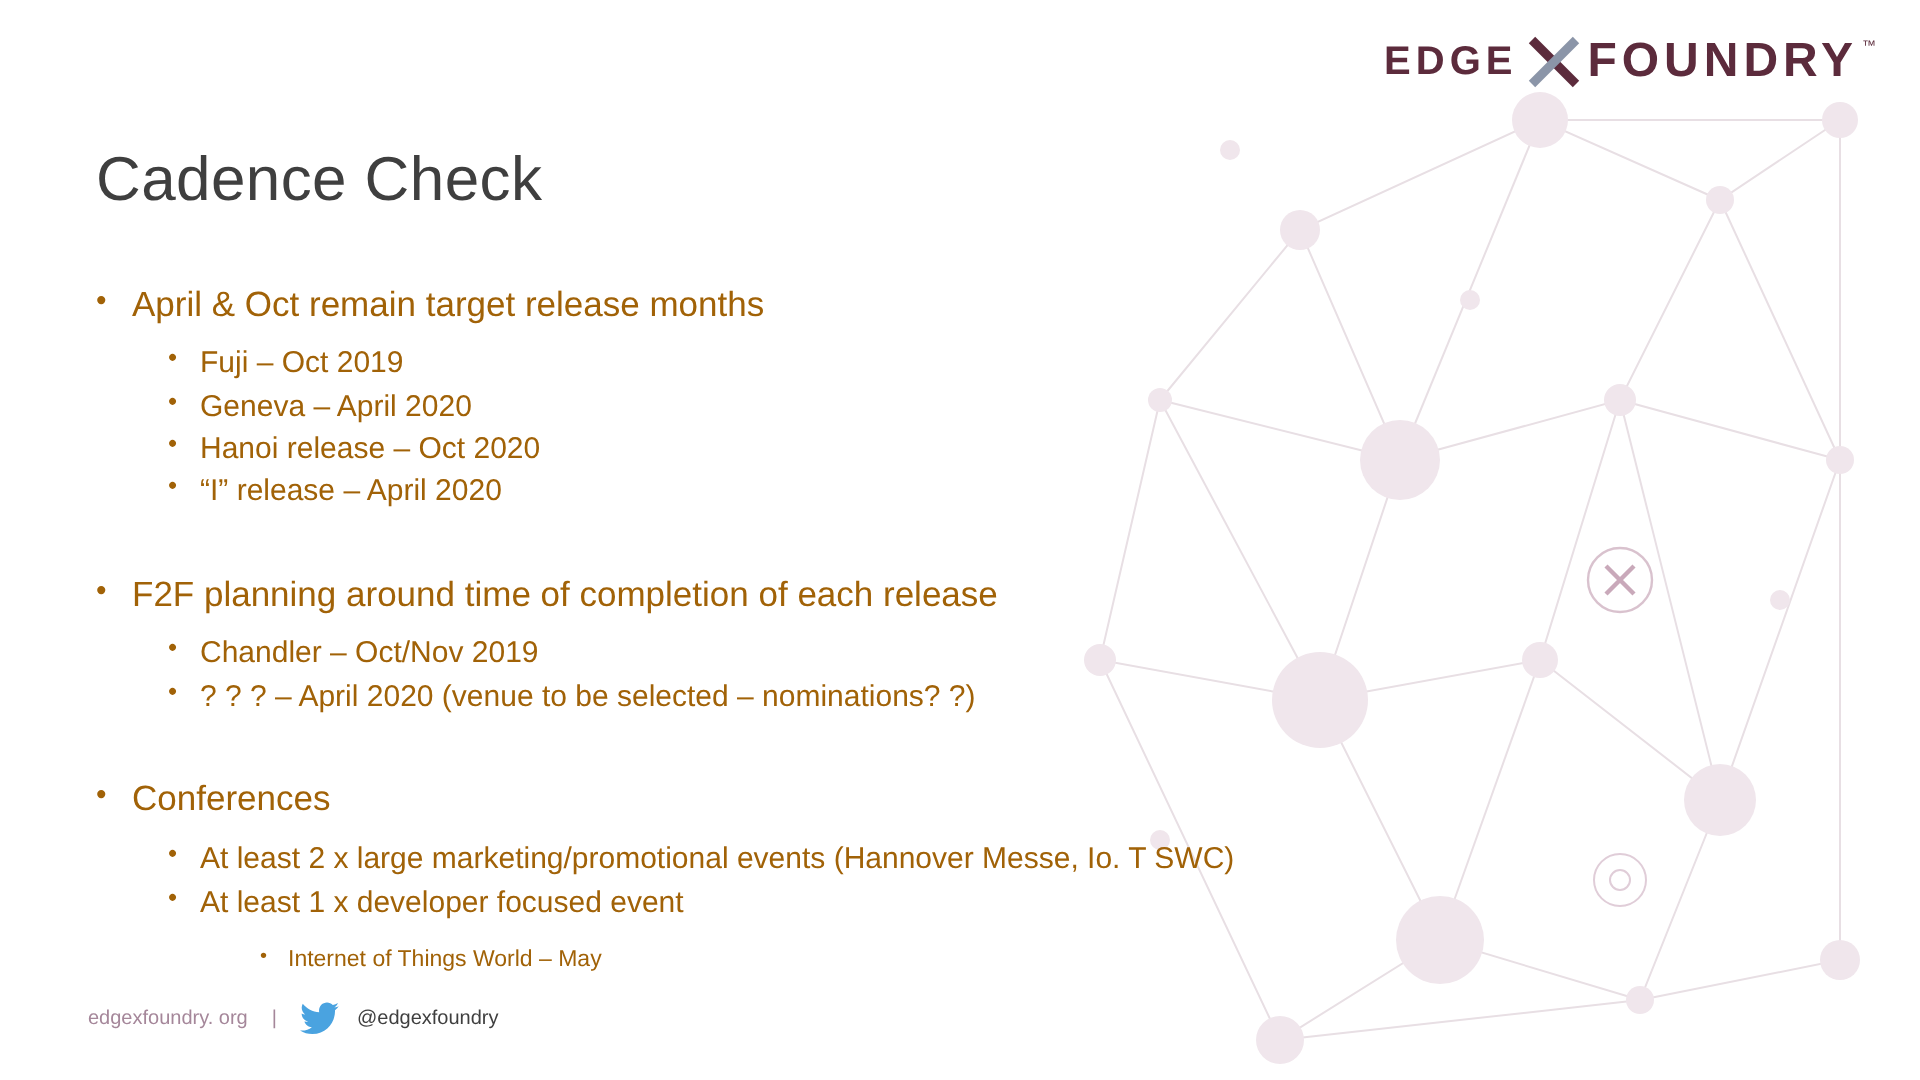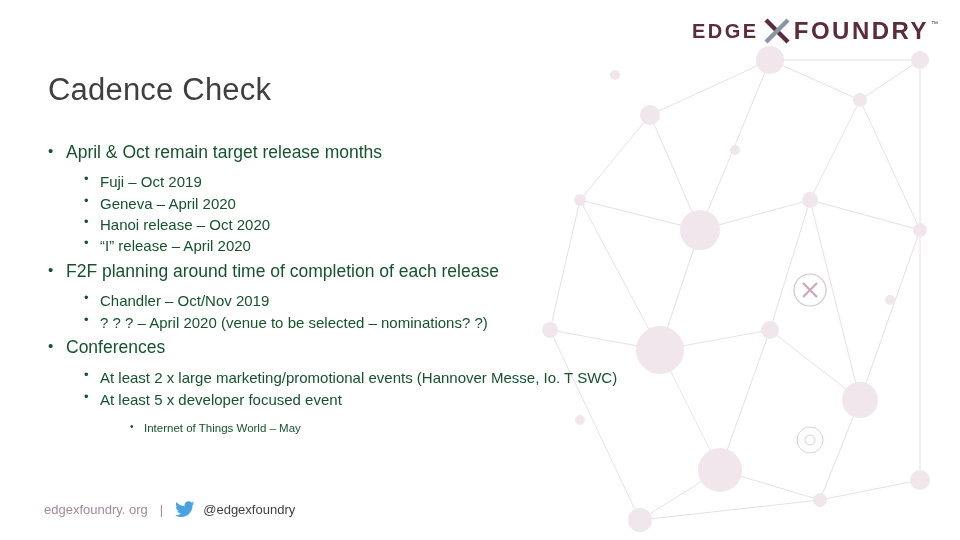--- a/index.html
+++ b/index.html
@@ -84,21 +84,21 @@
     top: 140px;
     width: 780px;
   }
   ul {
     list-style: none;
     margin: 0;
     padding: 0;
   }
   li {
     position: relative;
-    color: #14532d;
+    color: #a16207;
   }
   .lvl1 {
     font-size: 17.5px;
     margin: 0 0 2px 0;
     padding-left: 22px;
     line-height: 1.45;
   }
   .lvl1::before {
     content: "\2022";
     position: absolute;
@@ -136,36 +136,36 @@
     line-height: 1.5;
   }
   .lvl3::before {
     content: "\2022";
     position: absolute;
     left: 86px;
     top: -1px;
     font-size: 10px;
   }
   .group-gap {
-    margin-top: 2px;
+    margin-top: 28px;
   }
   .group-gap-sm {
     margin-top: 10px;
   }
   .sub-gap {
     margin-top: 6px;
   }
   
   .footer {
     position: absolute;
     left: 44px;
     bottom: 22px;
     display: flex;
     align-items: center;
-    font-size: 13px;
+    font-size: 10px;
   }
   .footer-site {
     color: #a5879a;
   }
   .footer-sep {
     color: #a5879a;
     margin: 0 12px;
   }
   .bird {
     margin-right: 8px;
@@ -252,21 +252,21 @@
       <li class="lvl1">April &amp; Oct remain target release months</li>
       <li class="lvl2 sub-gap">Fuji – Oct 2019</li>
       <li class="lvl2">Geneva – April 2020</li>
       <li class="lvl2">Hanoi release – Oct 2020</li>
       <li class="lvl2">“I” release – April 2020</li>
       <li class="lvl1 group-gap">F2F planning around time of completion of each release</li>
       <li class="lvl2-wide sub-gap">Chandler – Oct/Nov 2019</li>
       <li class="lvl2-wide">? ? ? – April 2020 (venue to be selected – nominations? ?)</li>
       <li class="lvl1 group-gap">Conferences</li>
       <li class="lvl2-wide sub-gap">At least 2 x large marketing/promotional events (Hannover Messe, Io. T SWC)</li>
-      <li class="lvl2-wide">At least 5 x developer focused event</li>
+      <li class="lvl2-wide">At least 1 x developer focused event</li>
       <li class="lvl3 group-gap-sm">Internet of Things World – May</li>
     </ul>
   </div>
 
   <div class="footer">
     <span class="footer-site">edgexfoundry. org</span>
     <span class="footer-sep">|</span>
     <span class="bird">
       <svg width="20" height="17" viewBox="0 0 20 17" xmlns="http://www.w3.org/2000/svg">
         <path d="M19.5 2.1c-0.7 0.32-1.48 0.53-2.3 0.63 0.83-0.5 1.46-1.28 1.76-2.22-0.77 0.46-1.63 0.79-2.54 0.97C15.69 0.7 14.65 0.2 13.5 0.2c-2.2 0-3.99 1.8-3.99 4.02 0 0.31 0.03 0.62 0.1 0.91C6.3 4.97 3.35 3.36 1.38 0.9 1.04 1.49 0.85 2.17 0.85 2.9c0 1.39 0.7 2.62 1.77 3.34-0.65-0.02-1.27-0.2-1.8-0.5v0.05c0 1.95 1.37 3.57 3.2 3.94-0.34 0.09-0.69 0.14-1.06 0.14-0.26 0-0.51-0.03-0.75-0.07 0.51 1.6 1.98 2.76 3.73 2.79-1.37 1.08-3.09 1.72-4.96 1.72-0.32 0-0.64-0.02-0.95-0.06 1.77 1.14 3.87 1.8 6.12 1.8 7.35 0 11.36-6.12 11.36-11.43 0-0.17 0-0.35-0.01-0.52 0.78-0.57 1.46-1.28 1.99-2.1z" fill="#4aa3e0"></path>

